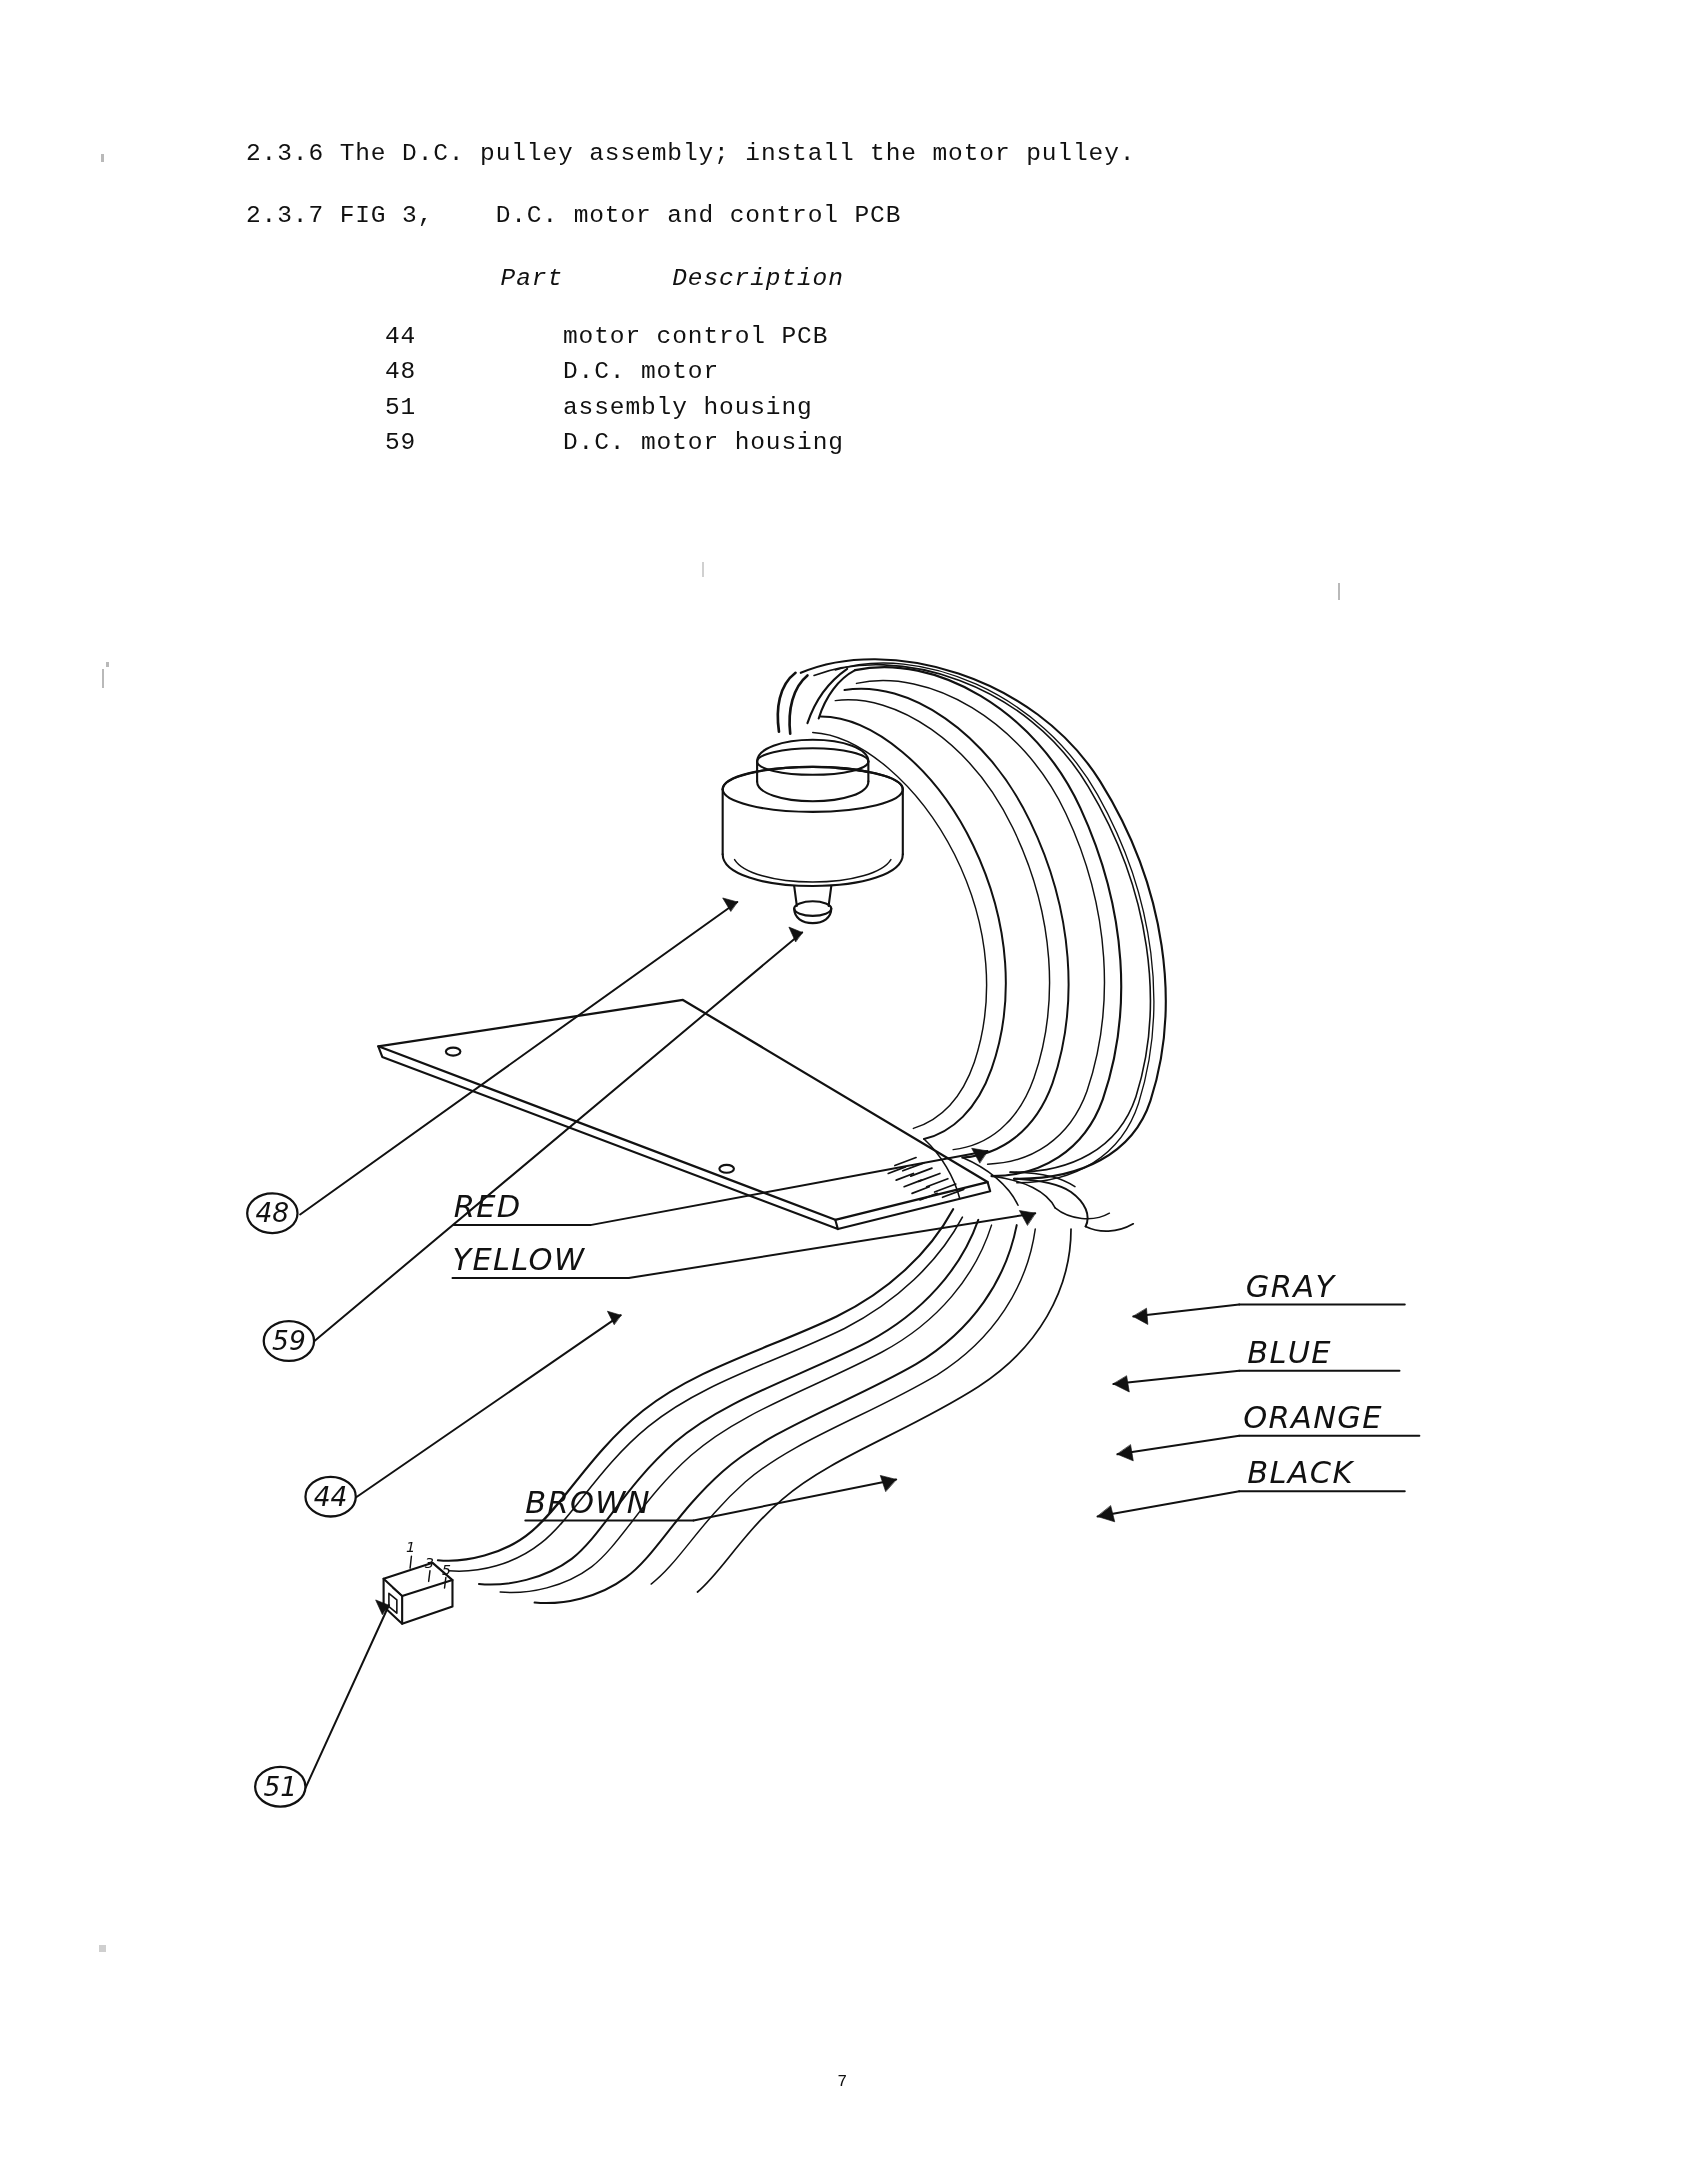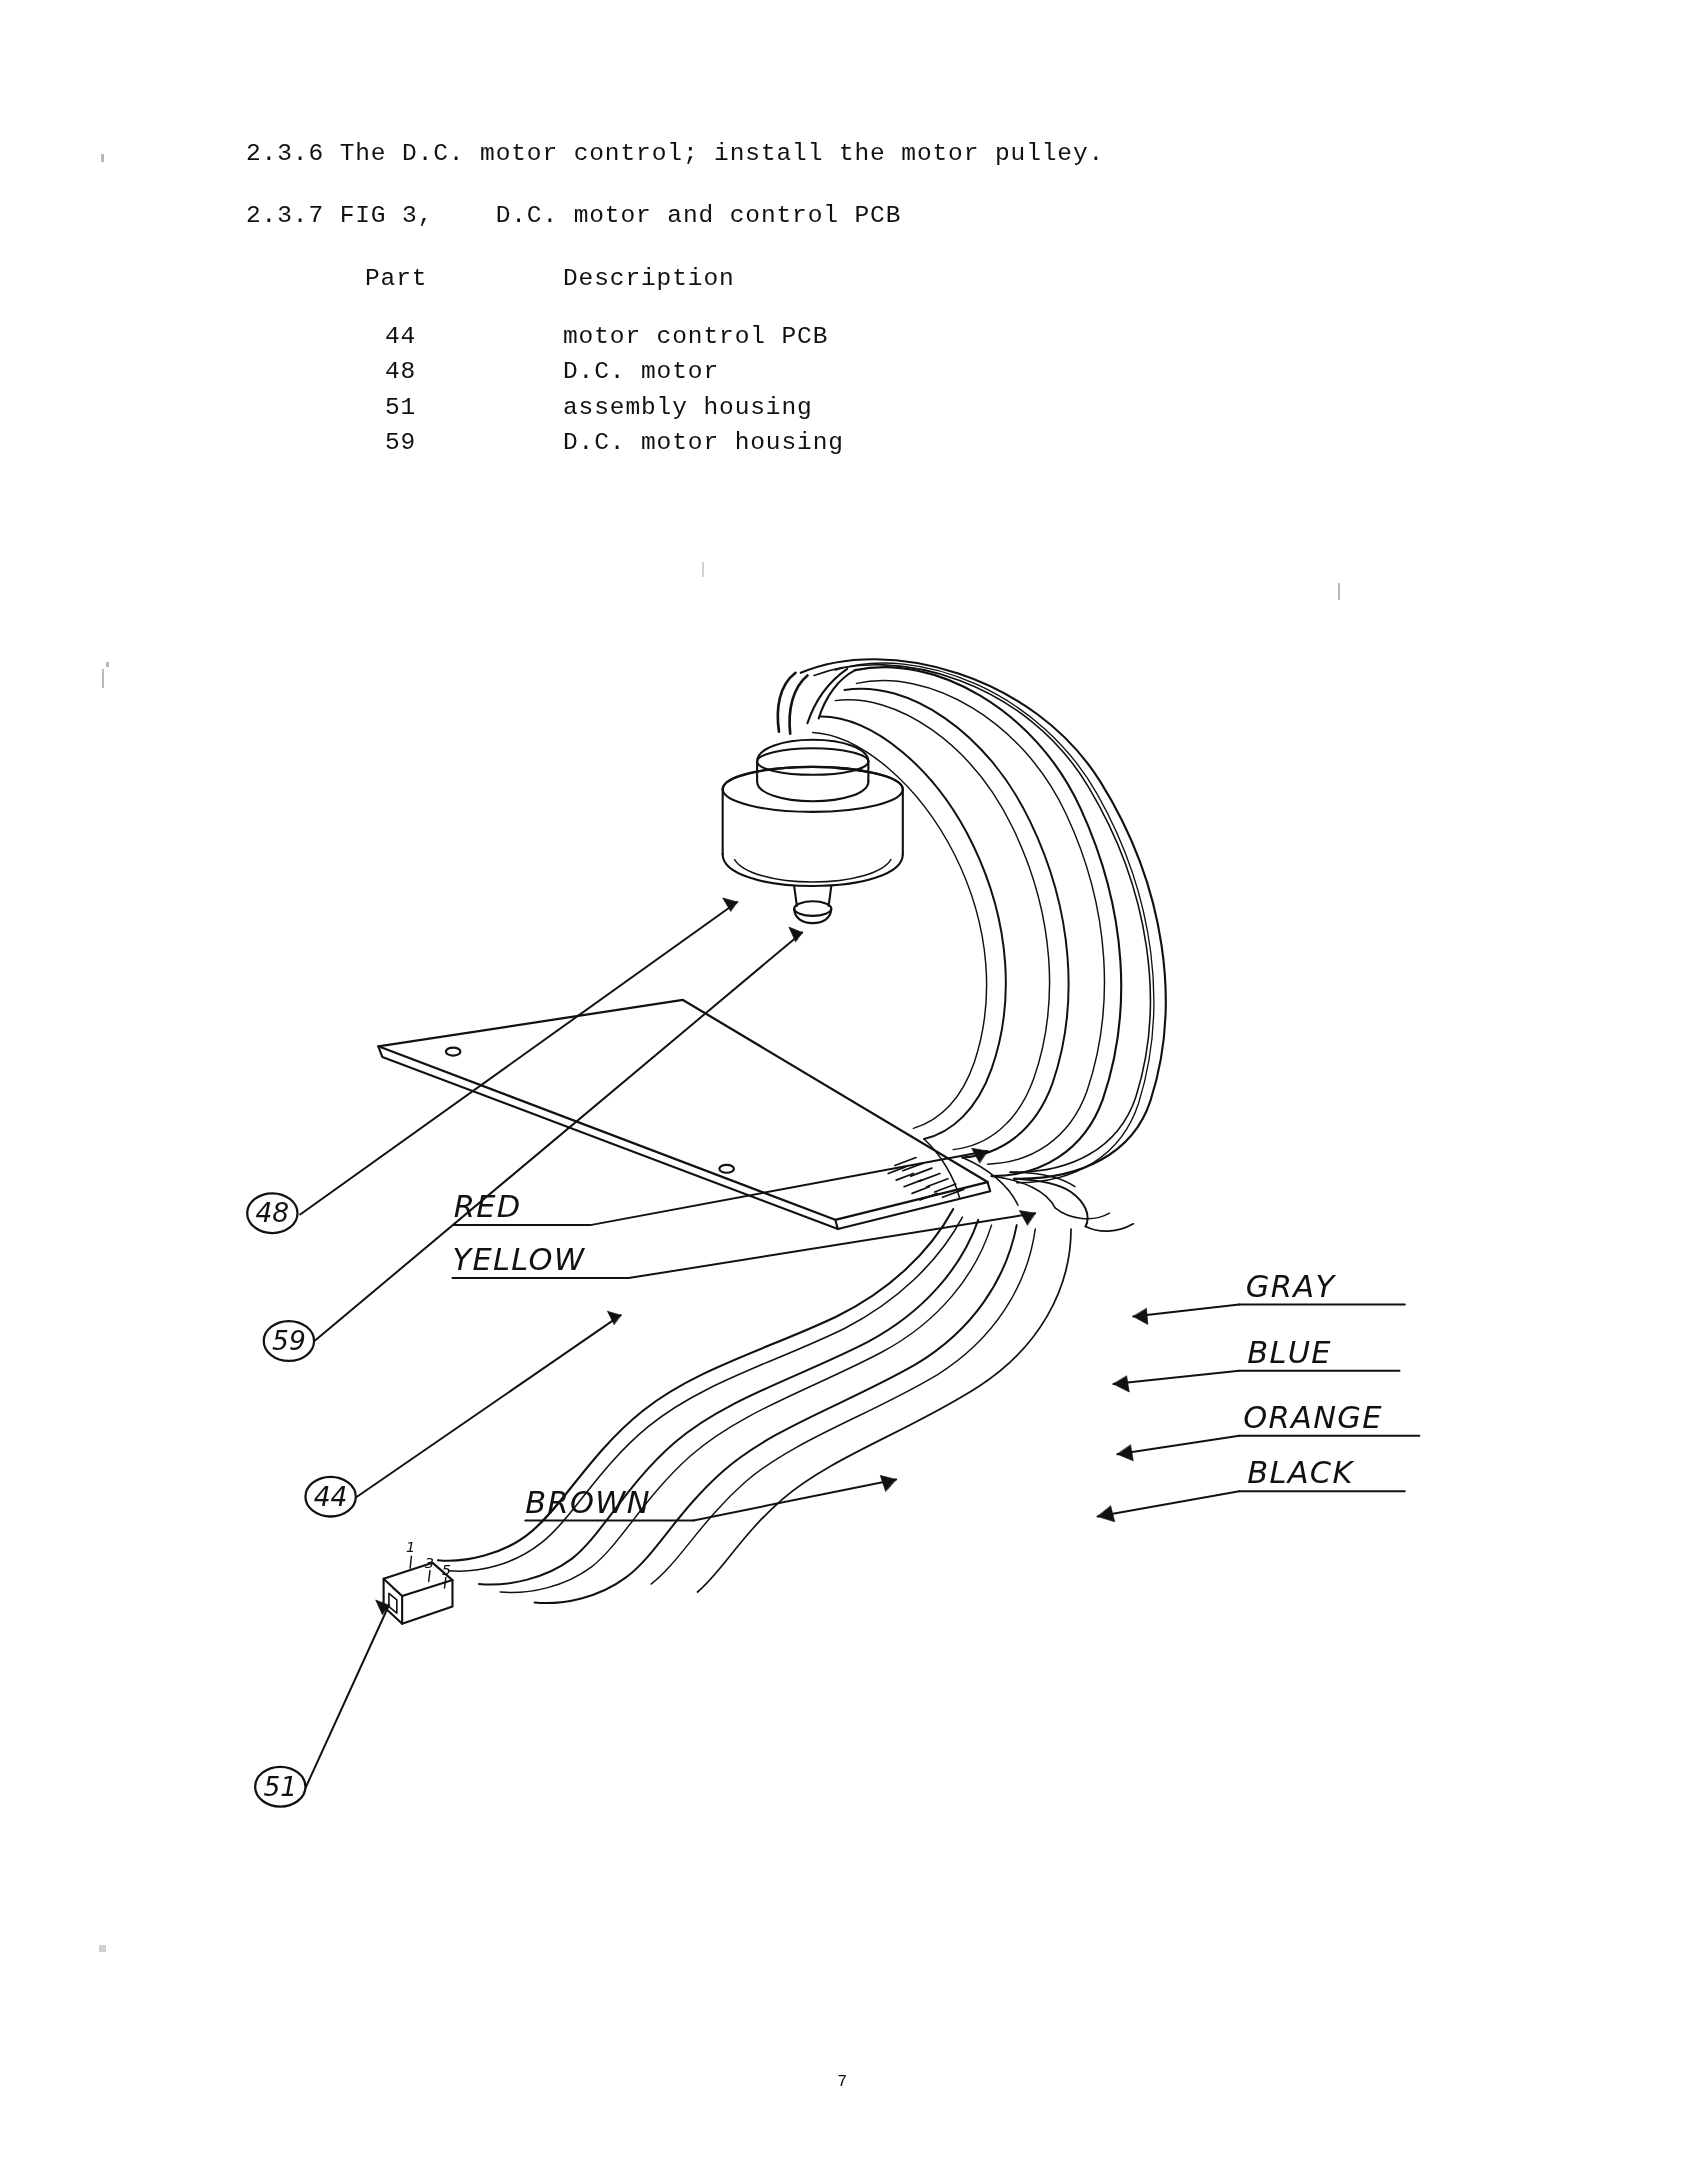--- a/index.html
+++ b/index.html
@@ -40,23 +40,24 @@
   .table-wrap {
     margin-top: 28px;
     margin-left: 119px;
   }
   .tbl {
     border-collapse: collapse;
     font-size: 24.5px;
     letter-spacing: 0.9px;
   }
   .tbl th {
-    text-align: left;
+    text-align: right;
     font-weight: normal;
     padding: 0 0 29px 0;
+    font-style: italic;
   }
   .tbl td {
     padding: 0 0 4px 0;
     line-height: 1.28;
     vertical-align: top;
   }
   .col-part {
     width: 178px;
     padding-left: 20px !important;
   }
@@ -109,21 +110,21 @@
 
   <div class="speck" style="left:101px; top:154px;"></div>
   <div class="speck" style="left:102px; top:669px; height:18.5px; width:2px;"></div>
   <div class="speck" style="left:106px; top:662px; height:5.3px; width:3.3px;"></div>
   <div class="speck" style="left:1338px; top:583px; height:17px; width:2px;"></div>
   <div class="speck" style="left:99px; top:1945px; height:6.6px; width:6.6px; background:#cfcfcf;"></div>
   <div class="speck" style="left:702px; top:562px; height:14.6px; width:2px; background:#d0d0d0;"></div>
 
   <div class="text-block">
 
-    <div class="para"><span class="num">2.3.6</span> <span>The D.C. motor control; install the motor pulley.</span></div>
+    <div class="para"><span class="num">2.3.6</span> <span>The D.C. pulley assembly; install the motor pulley.</span></div>
 
     <div class="para"><span class="num">2.3.7</span> <span>FIG 3,    D.C. motor and control PCB</span></div>
 
     <div class="table-wrap">
       <table class="tbl">
         <thead>
           <tr>
             <th class="col-part-head">Part</th>
             <th>Description</th>
           </tr>

